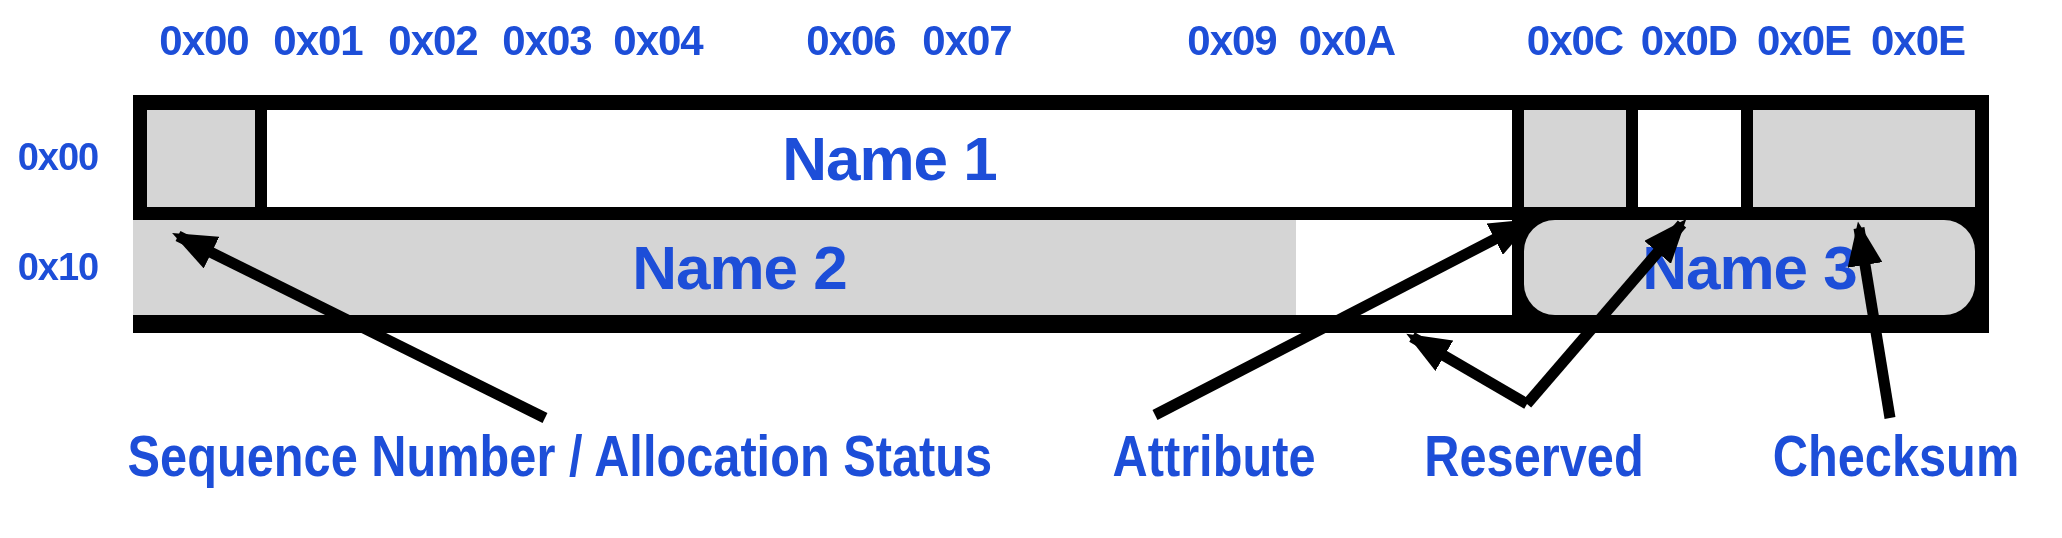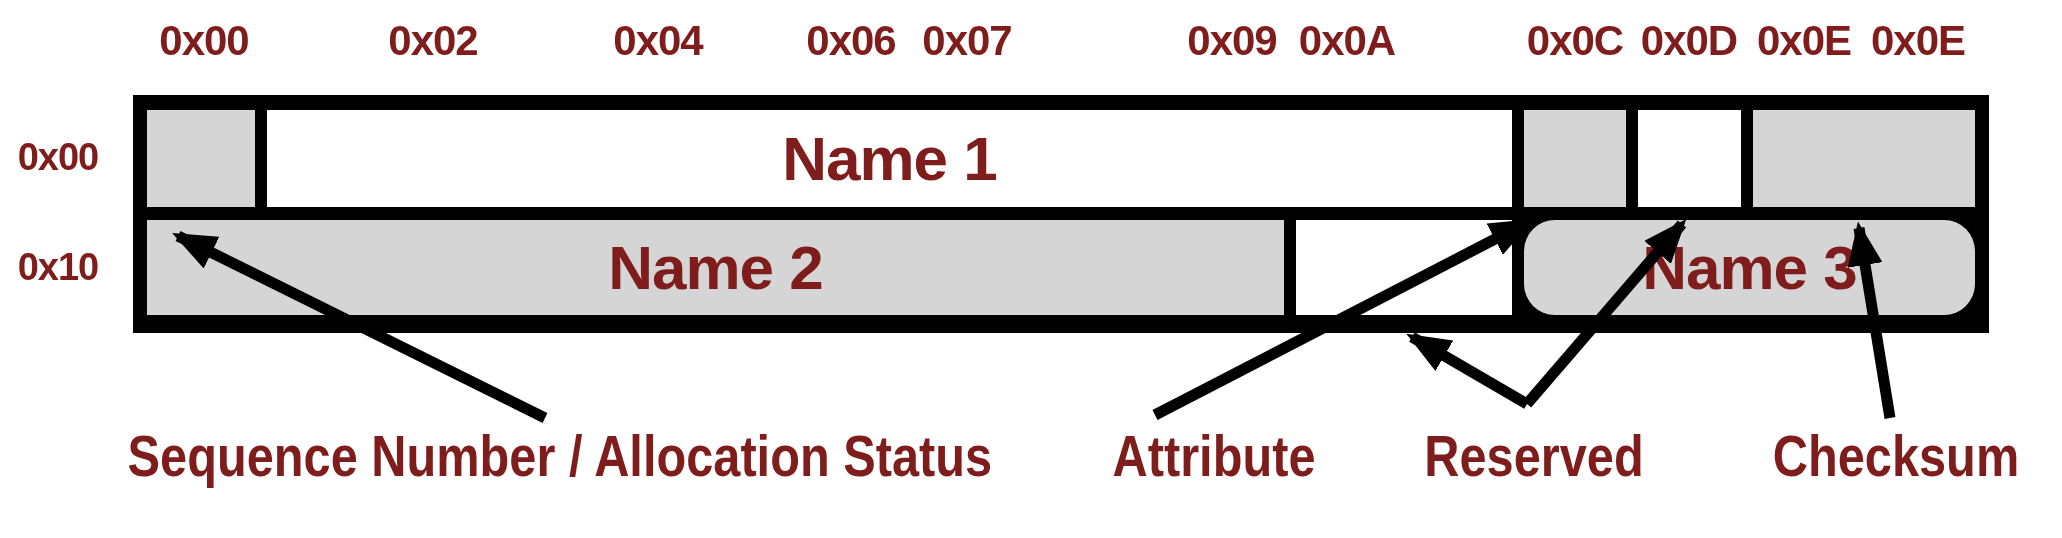--- a/index.html
+++ b/index.html
@@ -1,18 +1,18 @@
 <!DOCTYPE html>
 <html><head>
 <meta charset="utf-8">
 <style>
   html,body{margin:0;padding:0;background:#ffffff;}
   .canvas{
     position:relative;width:2062px;height:538px;background:#ffffff;
-    font-family:"Liberation Sans", sans-serif;color:#7f1d1d;overflow:hidden;text-decoration:underline;
+    font-family:"Liberation Sans", sans-serif;color:#1d4ed8;overflow:hidden;text-decoration:underline;
   }
   
   .col-header{
     position:absolute;top:18px;width:130px;height:46px;line-height:46px;
     text-align:center;font-size:42px;font-weight:bold;letter-spacing:-1px;
   }
   
   .row-label{
     position:absolute;left:8px;width:100px;height:44px;line-height:44px;
     text-align:center;font-size:38px;font-weight:bold;letter-spacing:-1px;
@@ -37,21 +37,23 @@
   }
   
   .arrows{position:absolute;left:0;top:0;width:2062px;height:538px;pointer-events:none;}
 </style>
 </head>
 <body>
 
 <div class="canvas">
 
   <div class="col-header" style="left:139px">0x00</div>
+  <div class="col-header" style="left:253px">0x01</div>
   <div class="col-header" style="left:368px">0x02</div>
+  <div class="col-header" style="left:482px">0x03</div>
   <div class="col-header" style="left:593px">0x04</div>
   <div class="col-header" style="left:786px">0x06</div>
   <div class="col-header" style="left:902px">0x07</div>
   <div class="col-header" style="left:1167px">0x09</div>
   <div class="col-header" style="left:1282px">0x0A</div>
   <div class="col-header" style="left:1510px">0x0C</div>
   <div class="col-header" style="left:1624px">0x0D</div>
   <div class="col-header" style="left:1739px">0x0E</div>
   <div class="col-header" style="left:1853px">0x0E</div>
 
@@ -61,21 +63,21 @@
   <div class="byte-table">
 
     <div class="cell gray r1" style="left:14px;width:108px;"></div>
     <div class="cell white r1" style="left:134px;width:1245px;">
       <span class="cell-label">Name 1</span>
     </div>
     <div class="cell gray r1" style="left:1391px;width:102px;"></div>
     <div class="cell white r1" style="left:1505px;width:103px;"></div>
     <div class="cell gray r1" style="left:1620px;width:222px;"></div>
 
-    <div class="cell gray r2" style="left:14px;width:1137px;">
+    <div class="cell gray r2" style="left:0;width:1137px;padding-left:38px;">
       <span class="cell-label">Name 2</span>
     </div>
     <div class="cell white r2" style="left:1163px;width:216px;"></div>
     <div class="cell gray r2" style="left:1391px;width:451px;border-radius:31px;">
       <span class="cell-label">Name 3</span>
     </div>
   </div>
 
   <div class="annotation" style="left:50px;width:970px;">Sequence Number / Allocation Status</div>
   <div class="annotation" style="left:1014px;width:400px;">Attribute</div>

